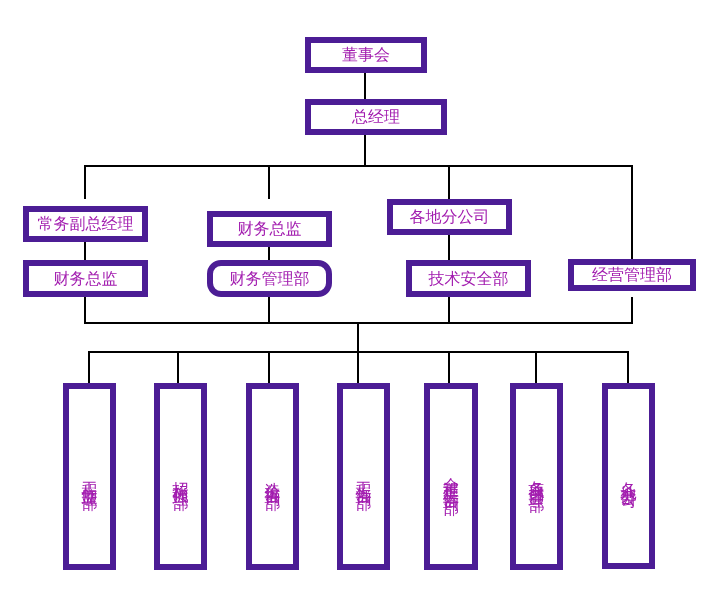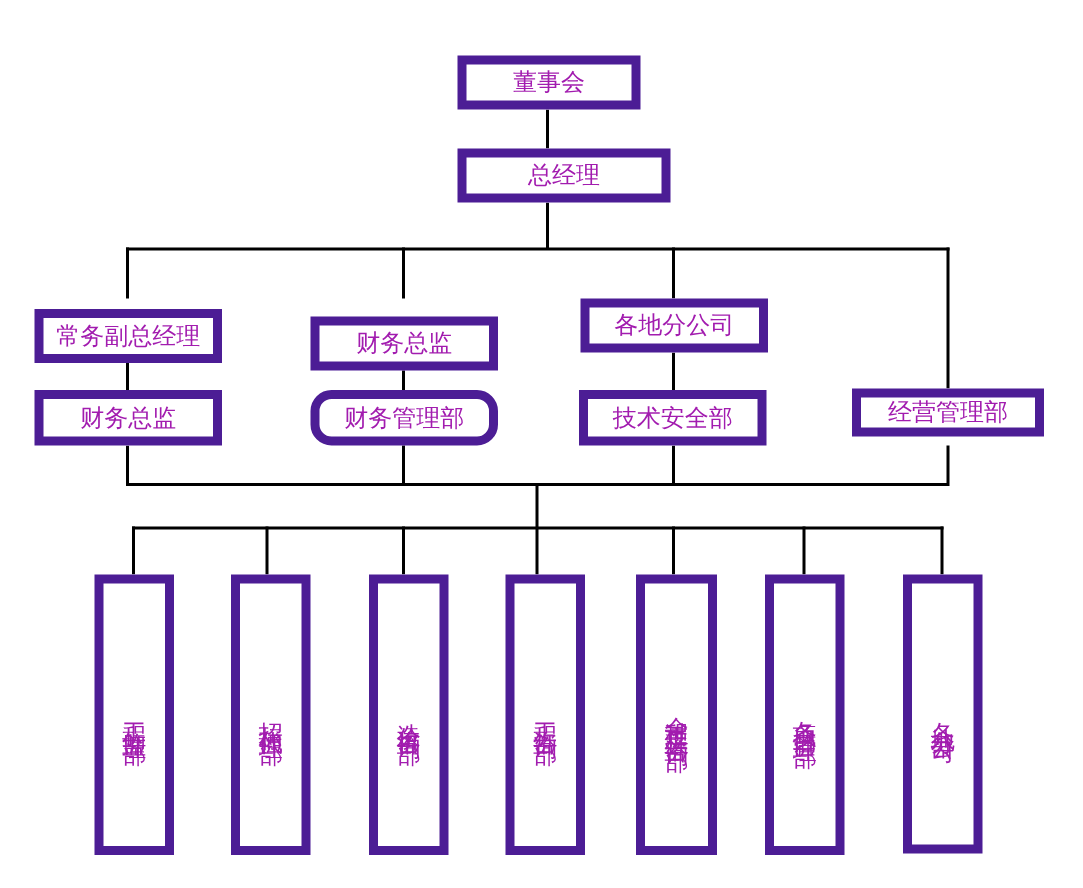--- a/index.html
+++ b/index.html
@@ -72,21 +72,21 @@
   <div class="box" style="left:305px; top:37px; width:122px; height:36px;">董事会</div>
 
   <div class="box" style="left:305px; top:99px; width:142px; height:36px;">总经理</div>
 
   <div class="box" style="left:23px; top:206px; width:125px; height:36px;">常务副总经理</div>
   <div class="box" style="left:207px; top:211px; width:125px; height:36px;">财务总监</div>
   <div class="box" style="left:387px; top:199px; width:125px; height:36px;">各地分公司</div>
 
   <div class="box" style="left:23px; top:260px; width:125px; height:37px;">财务总监</div>
   <div class="box" style="left:207px; top:260px; width:125px; height:37px;border-radius:14px;">财务管理部</div>
-  <div class="box" style="left:386px; top:260px; width:125px; height:37px;">技术安全部</div>
+  <div class="box" style="left:406px; top:260px; width:125px; height:37px;">技术安全部</div>
   <div class="box" style="left:568px; top:259px; width:128px; height:32px;">经营管理部</div>
 
   <div class="box vbox" style="left:63px; top:383px; width:53px; height:187px;">工程监理部</div>
   <div class="box vbox" style="left:154px; top:383px; width:53px; height:187px;">招标代理部</div>
   <div class="box vbox" style="left:246px; top:383px; width:53px; height:187px;">造价咨询部</div>
   <div class="box vbox" style="left:337px; top:383px; width:53px; height:187px;">工程咨询部</div>
   <div class="box vbox" style="left:424px; top:383px; width:54px; height:187px;">全过程工程咨询部</div>
   <div class="box vbox" style="left:510px; top:383px; width:53px; height:187px;">各项目管理部</div>
   <div class="box vbox" style="left:602px; top:383px; width:53px; height:186px;">各地分公司</div>
 

